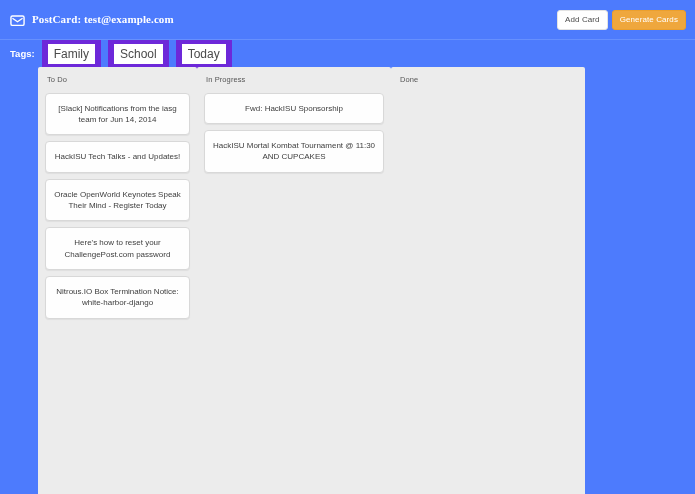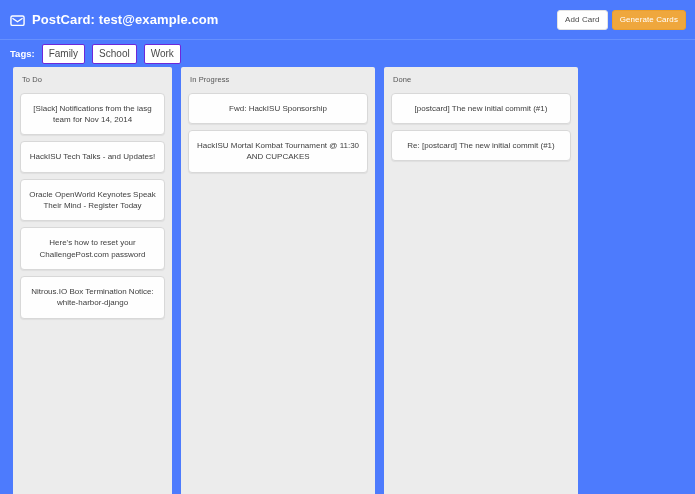--- a/index.html
+++ b/index.html
@@ -25,24 +25,25 @@
     display: flex;
     align-items: center;
     padding: 0 10px;
   }
 
   .brand {
     display: flex;
     align-items: center;
     gap: 7px;
     color: #ffffff;
-    font-size: 13px;
+    font-size: 11px;
     font-weight: bold;
     letter-spacing: 0.1px;
     line-height: 1;
+    font-family: Liberation Serif, serif;
   }
 
   .brand-icon {
     display: inline-flex;
     align-items: center;
     justify-content: center;
     width: 15px;
     height: 15px;
     position: relative;
     top: 1px;
@@ -91,38 +92,38 @@
   }
   .tags-label {
     color: #ffffff;
     font-size: 9.5px;
     font-weight: bold;
     margin-right: 3px;
     line-height: 1;
   }
   .tag-btn {
     font-family: "Liberation Sans", sans-serif;
-    font-size: 10px;
+    font-size: 12px;
     line-height: 1;
     color: #4a4a4a;
     background: #ffffff;
-    border: 1px solid #6d28d9;
+    border: 6px solid #6d28d9;
     border-radius: 2px;
     padding: 4px 6px;
     margin-right: 3px;
     cursor: pointer;
   }
 
   
   .board {
     display: flex;
-    gap: 9px;
     padding: 0 0 0 13px;
     height: 427px;
     align-items: flex-start;
+    margin-left: 25px;
   }
 
   .column {
     background: #ececec;
     width: 159px;
     height: 427px;
     border-radius: 2px 2px 0 0;
     padding: 6px 7px 0 7px;
     overflow: hidden;
     flex: 0 0 auto;
@@ -174,45 +175,41 @@
   <div class="navbar-actions">
     <button class="btn btn-light">Add Card</button>
     <button class="btn btn-warning">Generate Cards</button>
   </div>
 </div>
 
 <div class="tags-row">
   <span class="tags-label">Tags:</span>
   <button class="tag-btn">Family</button>
   <button class="tag-btn">School</button>
-  <button class="tag-btn">Work</button>
+  <button class="tag-btn">Today</button>
 </div>
 
 <div class="board">
 
   <div class="column">
     <div class="column-title">To Do</div>
     <div class="card-list">
-      <div class="card">[Slack] Notifications from the iasg team for Nov 14, 2014</div>
+      <div class="card">[Slack] Notifications from the iasg team for Jun 14, 2014</div>
       <div class="card">HackISU Tech Talks - and Updates!</div>
       <div class="card">Oracle OpenWorld Keynotes Speak Their Mind - Register Today</div>
       <div class="card">Here's how to reset your ChallengePost.com password</div>
       <div class="card">Nitrous.IO Box Termination Notice: white-harbor-django</div>
     </div>
   </div>
 
   <div class="column wide">
     <div class="column-title">In Progress</div>
     <div class="card-list">
       <div class="card">Fwd: HackISU Sponsorship</div>
       <div class="card">HackISU Mortal Kombat Tournament @ 11:30 AND CUPCAKES</div>
     </div>
   </div>
 
   <div class="column wide">
     <div class="column-title">Done</div>
-    <div class="card-list">
-      <div class="card">[postcard] The new initial commit (#1)</div>
-      <div class="card">Re: [postcard] The new initial commit (#1)</div>
-    </div>
   </div>
 
 </div>
 
 </body></html>

